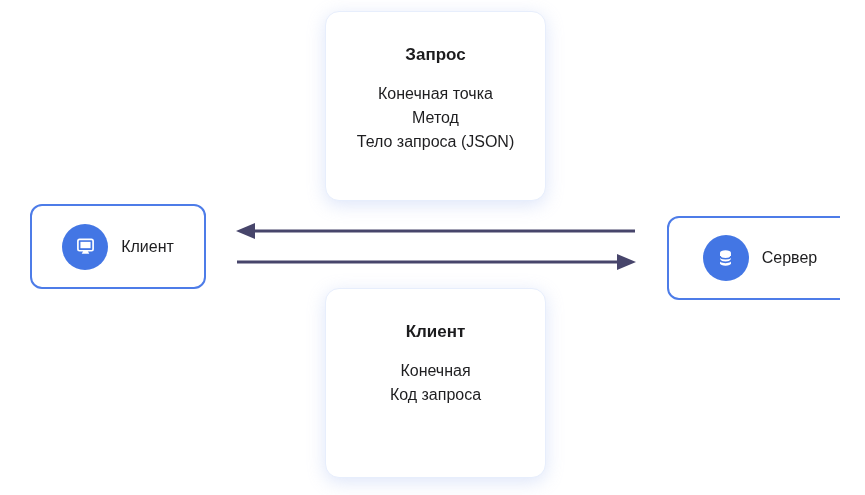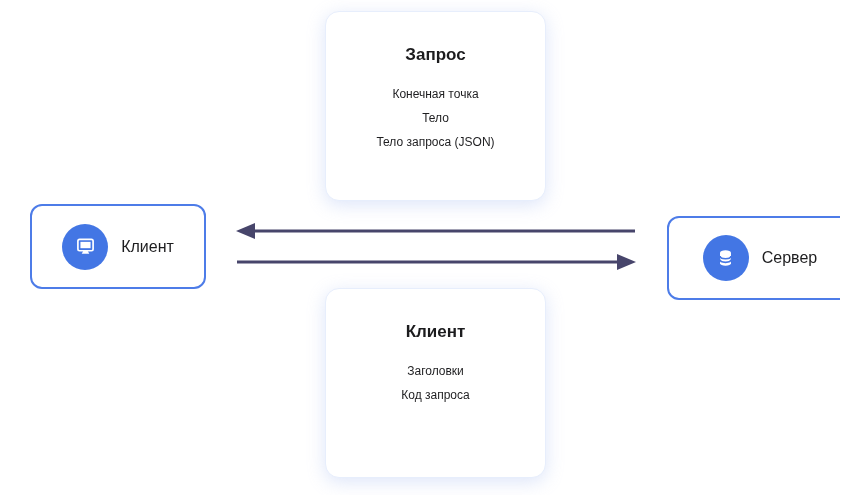--- a/index.html
+++ b/index.html
@@ -31,21 +31,21 @@
   .card-response { left: 325px; top: 288px; }
   .card-title {
     margin-top: 31px;
     font-size: 17px;
     font-weight: bold;
     line-height: 24px;
     color: #1c1c1e;
   }
   .card-list { margin-top: 15px; }
   .card-item {
-    font-size: 12px;
+    font-size: 16px;
     line-height: 24px;
     color: #1e1e20;
     text-align: center;
   }
   
   .node {
     position: absolute;
     background: #ffffff;
     border: 2px solid #4d7ce8;
     border-radius: 12px;
@@ -83,21 +83,21 @@
 </style>
 </head>
 <body>
 
 <div class="canvas">
 
   <div class="card card-request">
     <div class="card-title">Запрос</div>
     <div class="card-list">
       <div class="card-item">Конечная точка</div>
-      <div class="card-item">Тело</div>
+      <div class="card-item">Метод</div>
       <div class="card-item">Тело запроса (JSON)</div>
     </div>
   </div>
 
   <svg class="arrows" viewBox="0 0 865 495" xmlns="http://www.w3.org/2000/svg">
     <g>
       <line x1="635" y1="231" x2="253" y2="231" stroke-width="3" stroke="#47456B"></line>
       <polygon points="236,231 255,223 255,239" fill="#47456B"></polygon>
     </g>
     <g>
@@ -124,18 +124,18 @@
         <path d="M9.5 13.1 A6.5 3.2 0 0 0 22.5 13.1" fill="none" stroke="#4376e4" stroke-width="2"></path>
         <path d="M9.5 17.3 A6.5 3.2 0 0 0 22.5 17.3" fill="none" stroke="#4376e4" stroke-width="2"></path>
       </svg>
     </div>
     <div class="node-label">Сервер</div>
   </div>
 
   <div class="card card-response">
     <div class="card-title">Клиент</div>
     <div class="card-list">
-      <div class="card-item">Заголовки</div>
+      <div class="card-item">Конечная</div>
       <div class="card-item">Код запроса</div>
     </div>
   </div>
 
 </div>
 
 </body></html>

